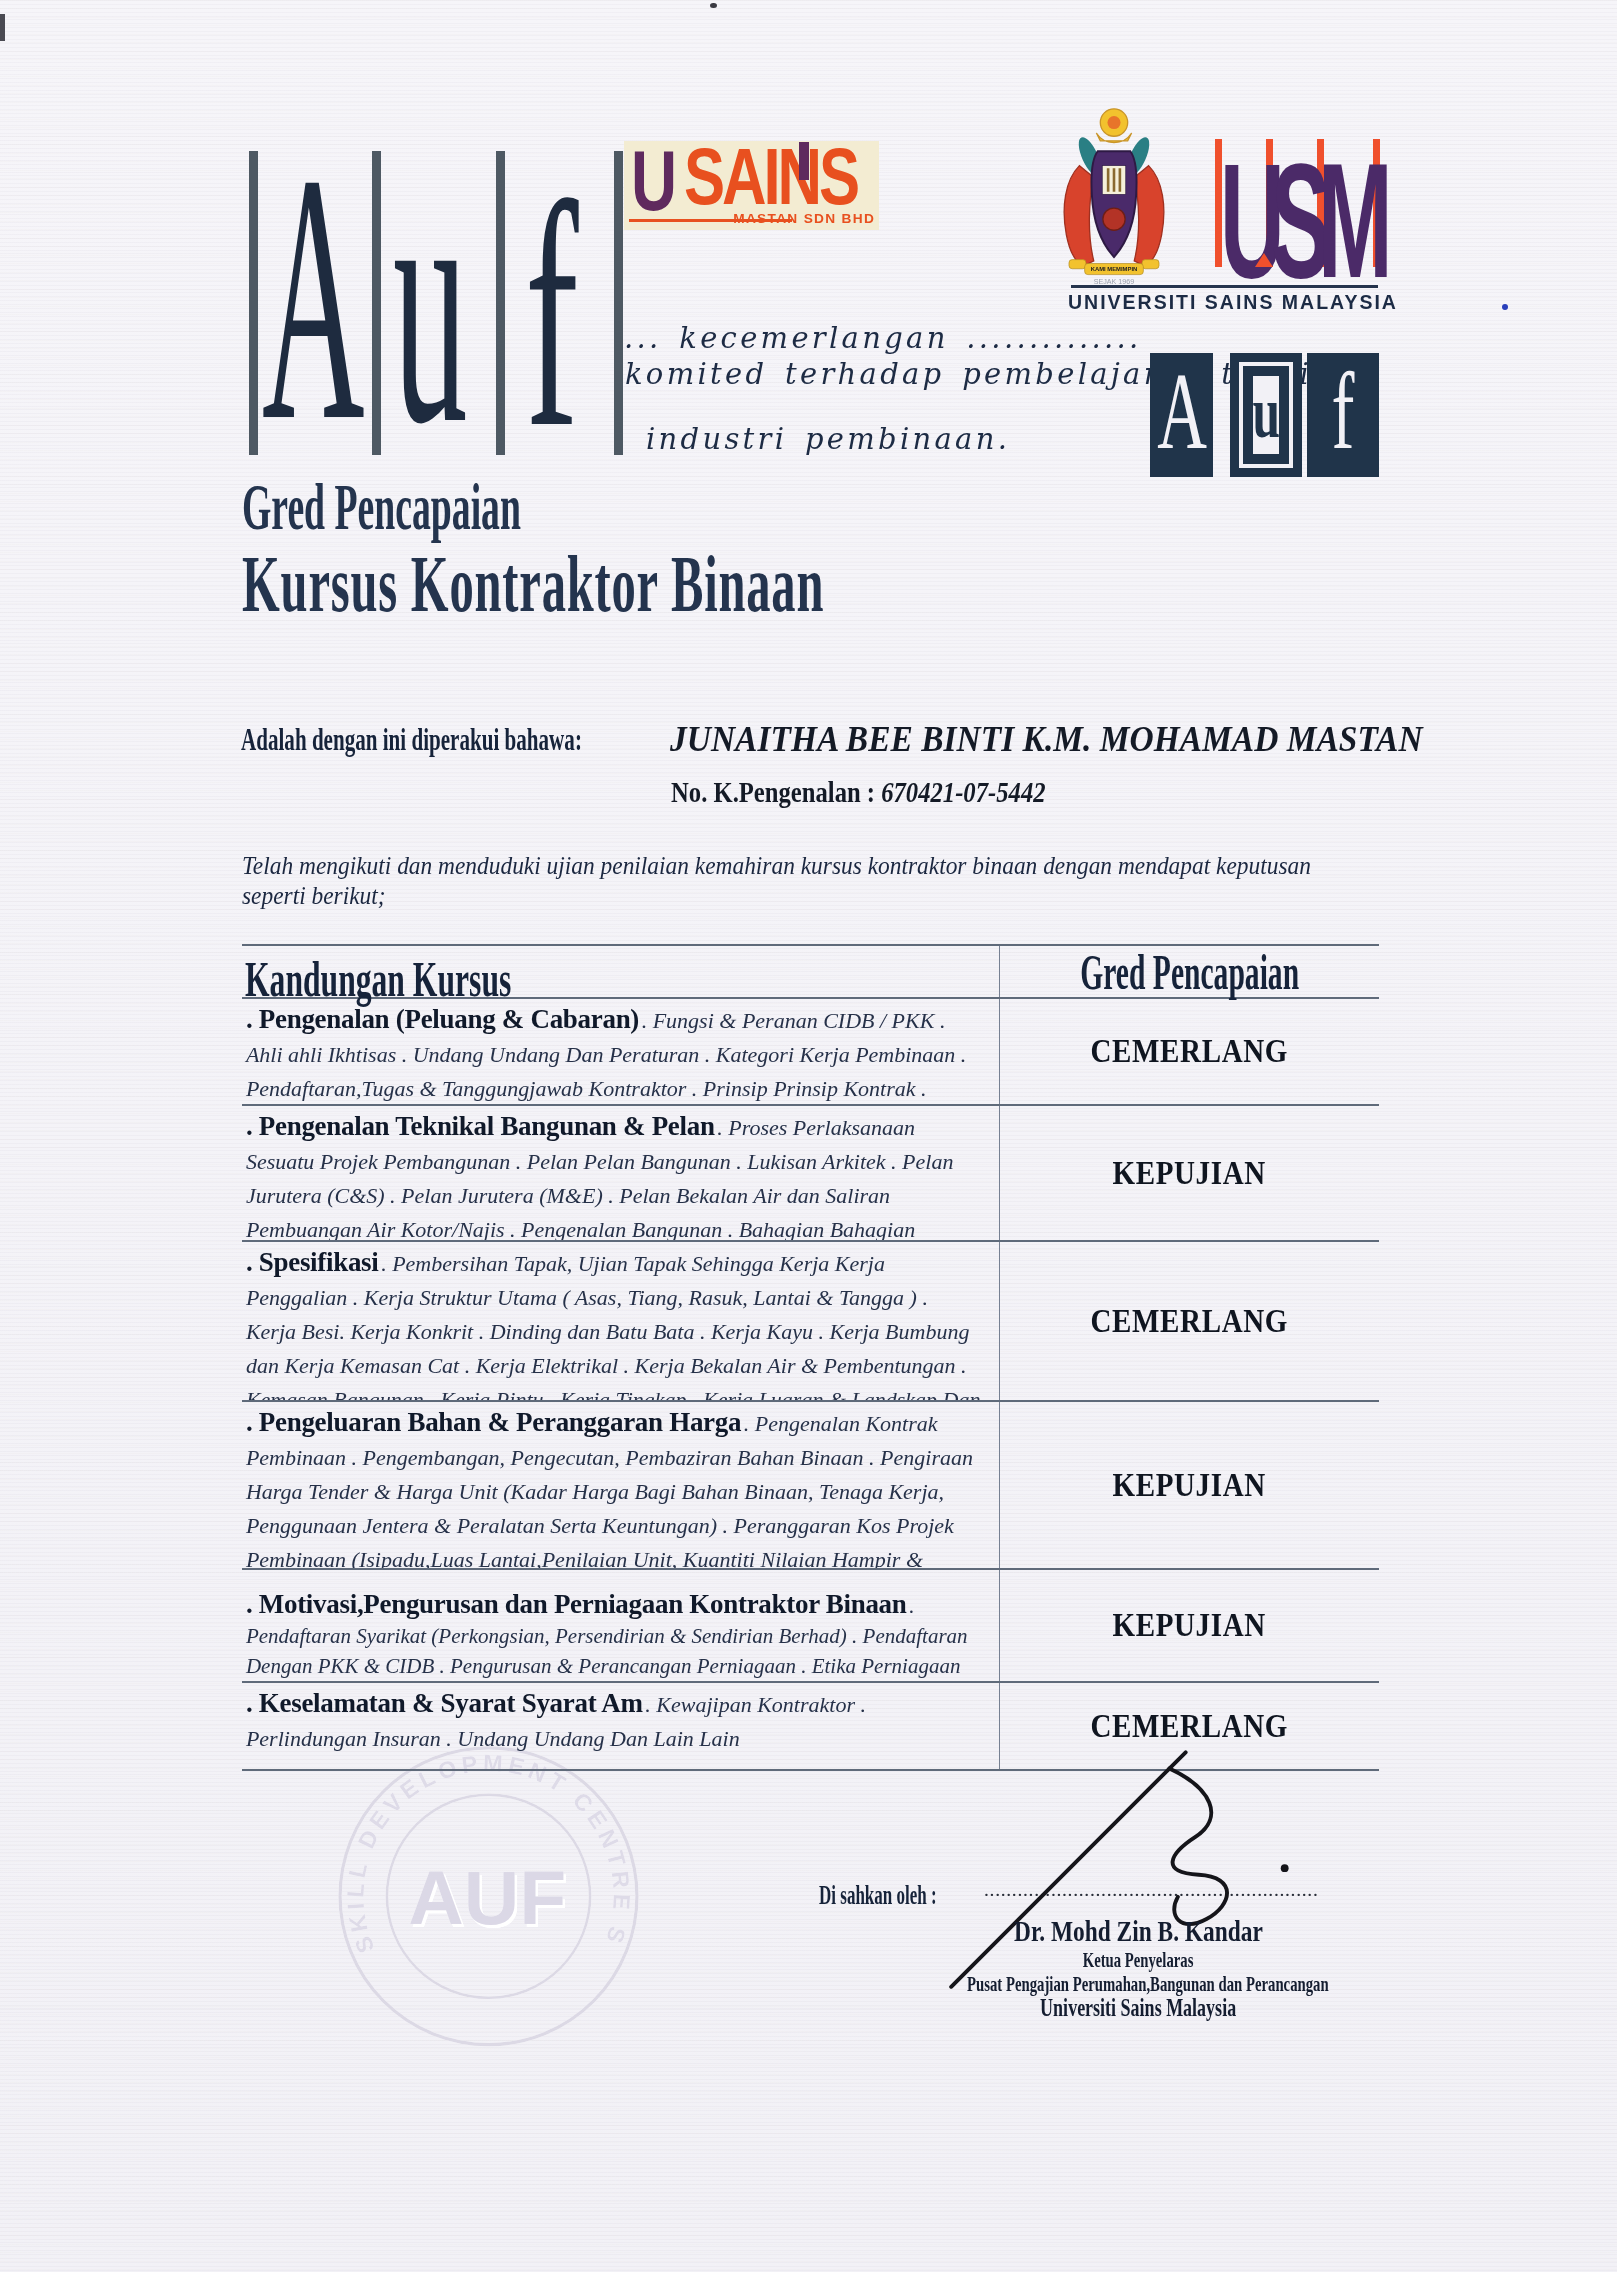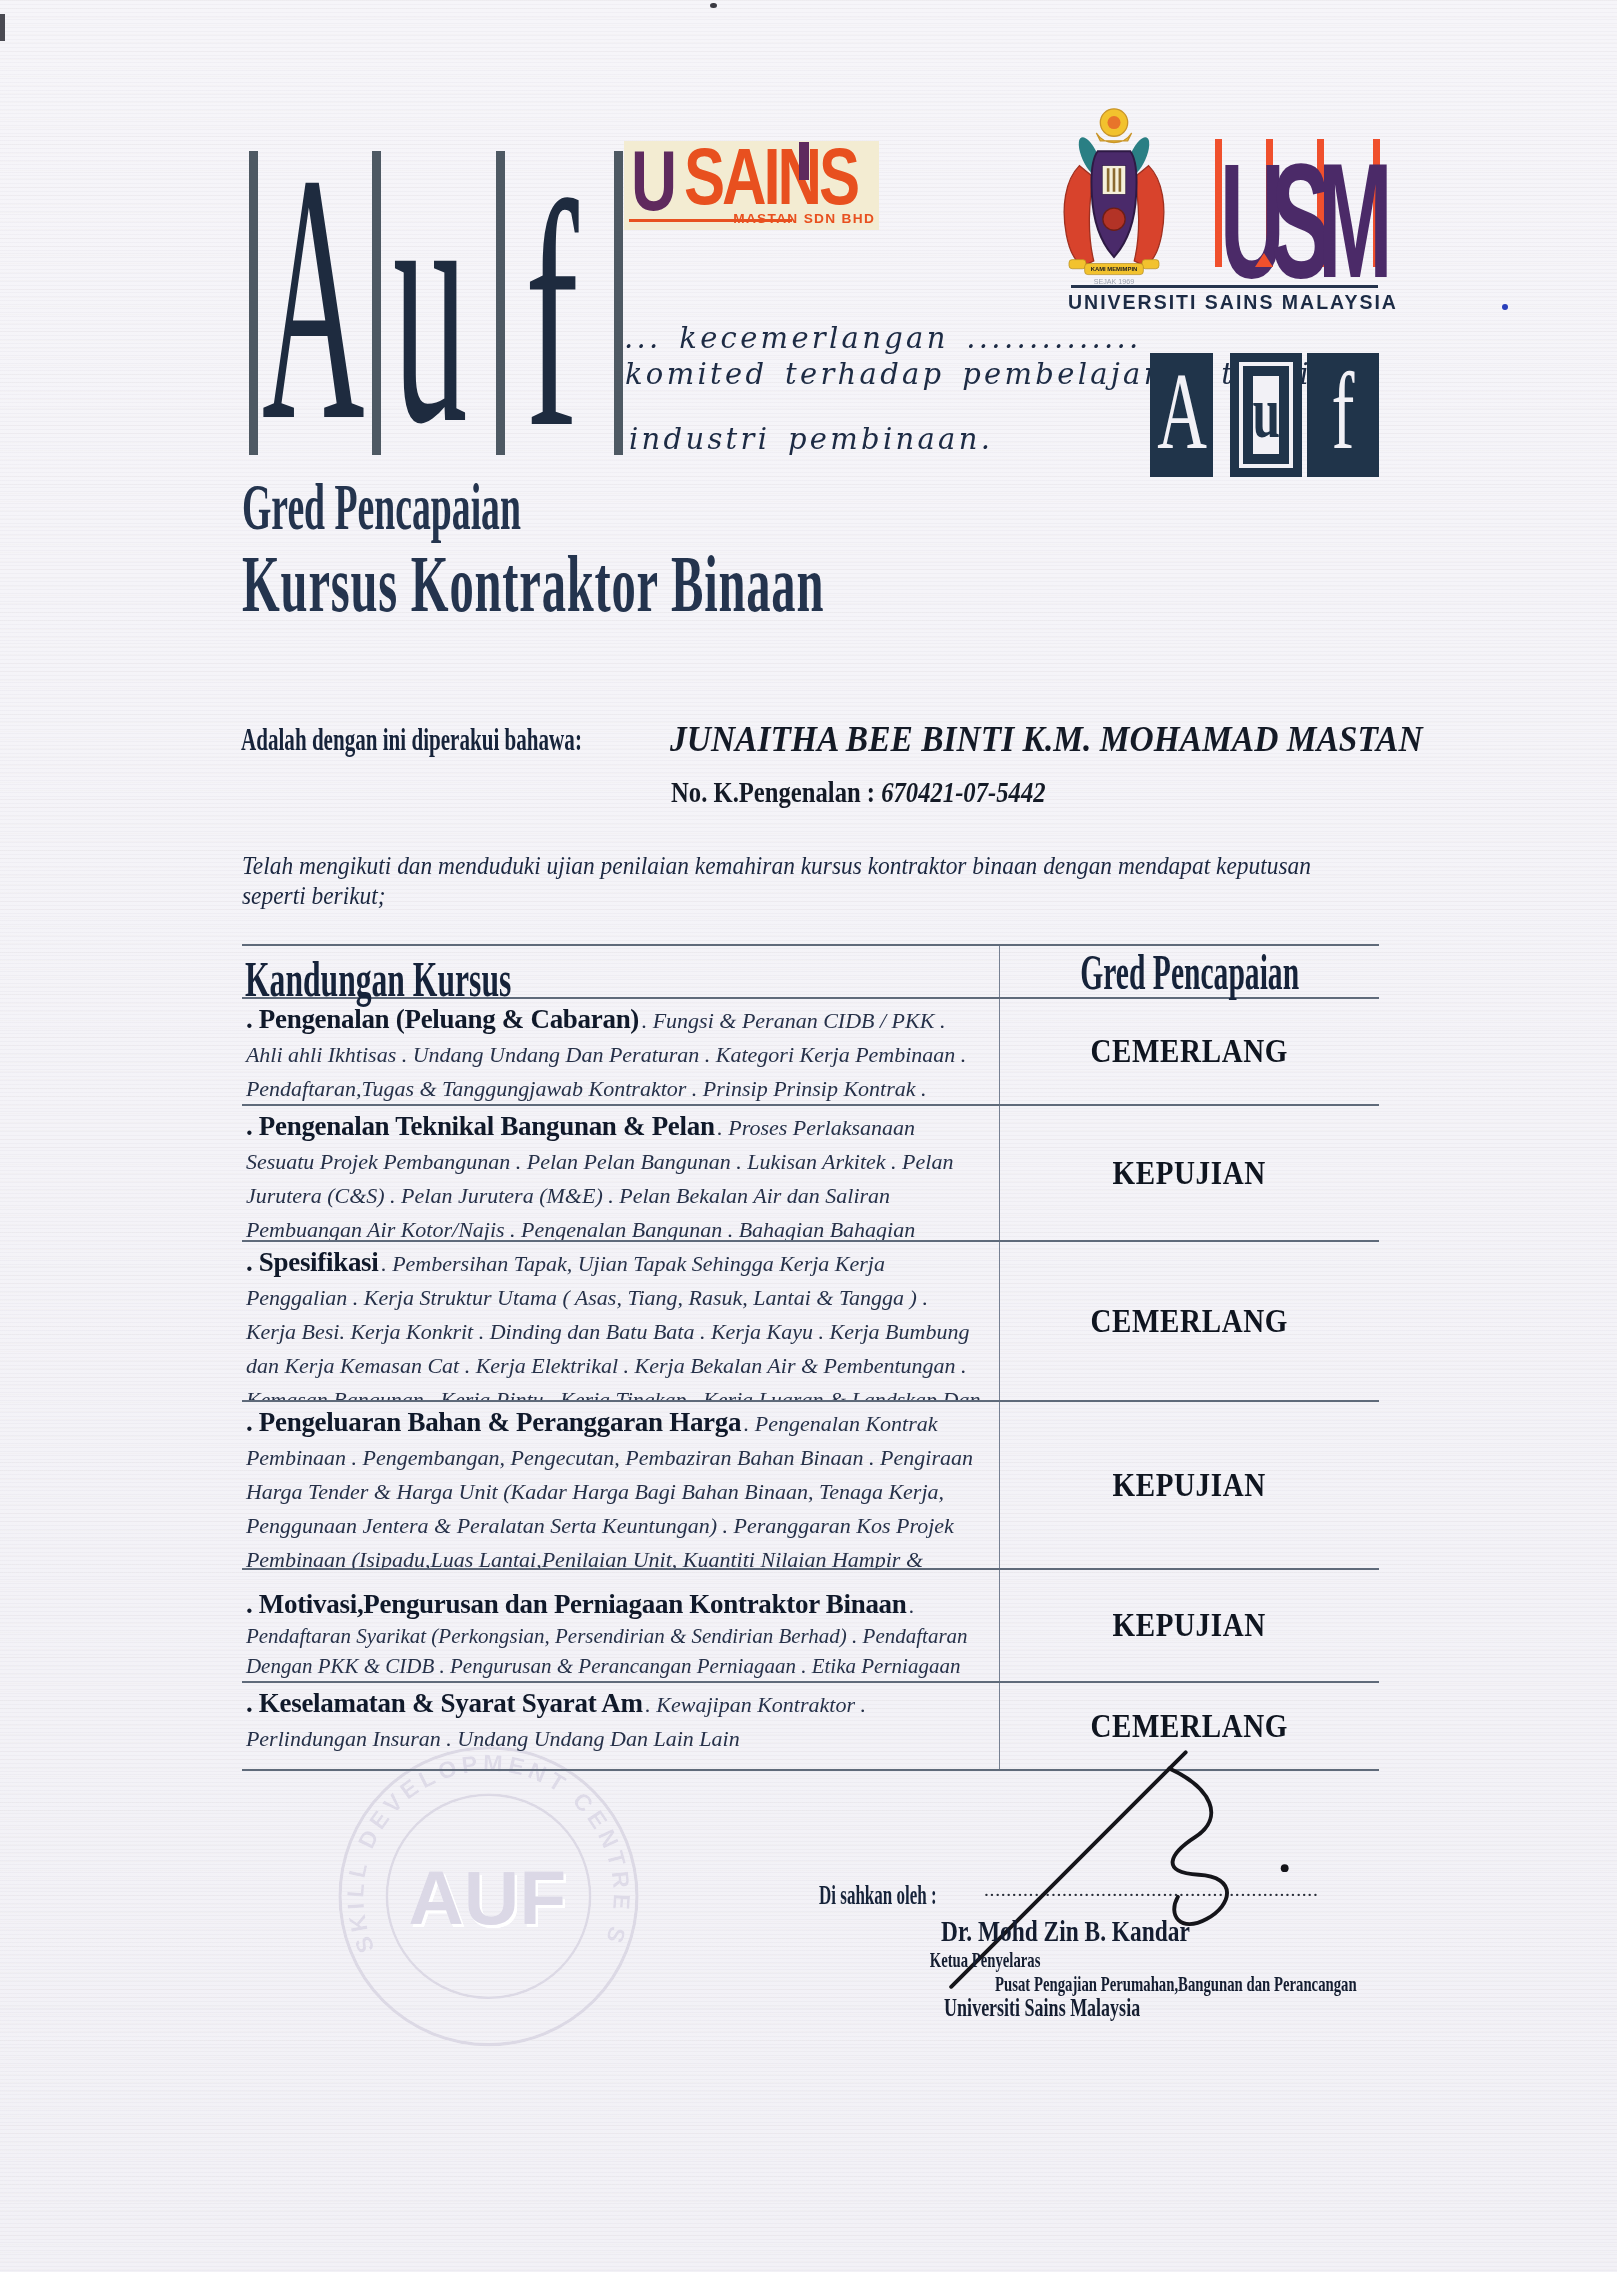--- a/index.html
+++ b/index.html
@@ -85,21 +85,21 @@
   .grade { display:inline-block; font:bold 33px "Liberation Serif",serif; color:#0f1520; transform:scaleX(.88); letter-spacing:0.7px; }
   .r1 { height:107px; } .r2 { height:136px; } .r3 { height:160px; }
   .r4 { height:168px; } .r5 { height:113px; } .r6 { height:88px; }
   .r5 .td-left { line-height:28px; padding-top:19px; }
   .r5 .row-desc { font-size:21px; }
 
   
   .sig-label { left:819px; top:1880px; font:bold 27px "Liberation Serif",serif; color:#16233a; white-space:nowrap; }
   .sig-label span { transform:scaleX(.63); }
   .sig-dots { left:984px; top:1879px; font:19.5px "Liberation Serif",serif; color:#2a2f3a; letter-spacing:0.7px; white-space:nowrap; }
-  .sig-center { left:906px; width:521px; text-align:left; color:#141d30; }
+  .sig-center { left:878px; width:521px; text-align:center; color:#141d30; }
   .sc-name  { top:1914px; } .sc-name span  { font:bold 30px "Liberation Serif",serif; transform:scaleX(.78); white-space:nowrap; }
   .sc-role  { top:1948px; } .sc-role span  { font:bold 21px "Liberation Serif",serif; transform:scaleX(.70); white-space:nowrap; }
   .sc-dept  { top:1971px; } .sc-dept span  { font:bold 22px "Liberation Serif",serif; transform:scaleX(.67); white-space:nowrap; }
   .sc-inst  { top:1994px; } .sc-inst span  { font:bold 25px "Liberation Serif",serif; transform:scaleX(.72); white-space:nowrap; }
 
   
   .seal { left:329px; top:1740px; filter:drop-shadow(0.7px 0.7px 0 #ffffff); }
 
   
   .speck { position:absolute; border-radius:50%; }
@@ -136,21 +136,21 @@
     <span class="u">U</span>
     <span class="rest">SAINS</span>
     <span class="acc"></span>
     <span class="rule"></span>
     <span class="sub">MASTAN SDN BHD</span>
   </div>
 
   <div>
     <span class="tagline-line" style="left:624px; top:292px;margin-top:29px;">... kecemerlangan ..............</span>
     <span class="tagline-line" style="left:625px; top:357px;">komited terhadap pembelajaran teknikal</span>
-    <span class="tagline-line" style="left:629px; top:422px;">industri pembinaan.</span>
+    <span class="tagline-line" style="left:646px; top:422px;">industri pembinaan.</span>
   </div>
 
   <svg class="abs" style="left:1052px; top:103px;" width="124" height="184" viewBox="0 0 190 282">
     <circle cx="95" cy="30" r="21" fill="#f2c22e" stroke="#c9952a" stroke-width="2"></circle>
     <circle cx="95" cy="30" r="10" fill="#e8742a"></circle>
     <path d="M 68 46 A 32 32 0 0 0 122 46 L 116 58 L 74 58 Z" fill="#f2c22e" stroke="#c9952a" stroke-width="2"></path>
     <ellipse cx="58" cy="82" rx="12" ry="32" fill="#2a7f84" transform="rotate(-24 58 82)"></ellipse>
     <ellipse cx="132" cy="82" rx="12" ry="32" fill="#2a7f84" transform="rotate(24 132 82)"></ellipse>
     <path d="M 42 96 C 20 118 14 160 22 202 C 27 228 36 244 48 250 L 64 242 C 54 202 56 150 64 114 Z" fill="#d8432c" stroke="#a03020" stroke-width="2"></path>
     <path d="M 148 96 C 170 118 176 160 168 202 C 163 228 154 244 142 250 L 126 242 C 136 202 134 150 126 114 Z" fill="#d8432c" stroke="#a03020" stroke-width="2"></path>

